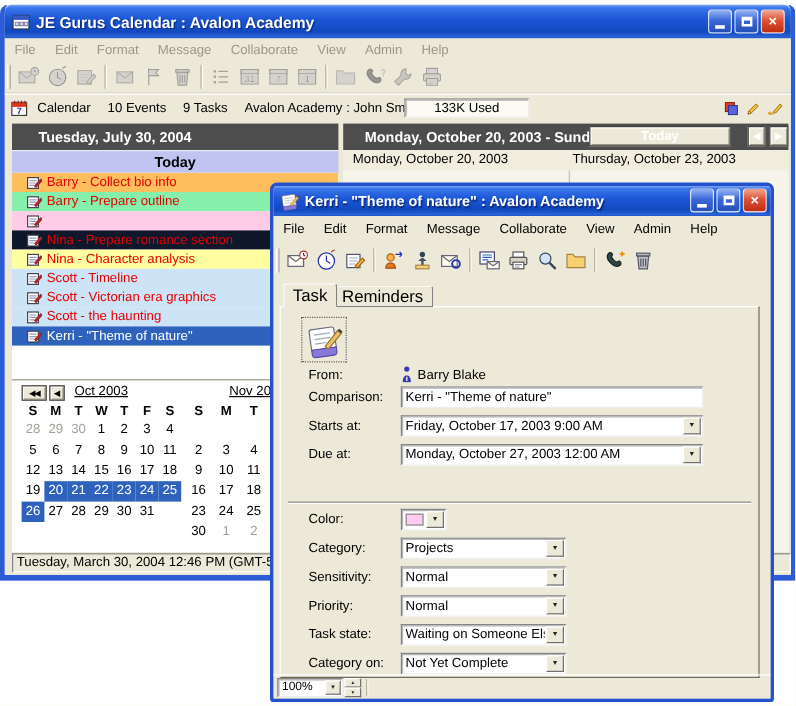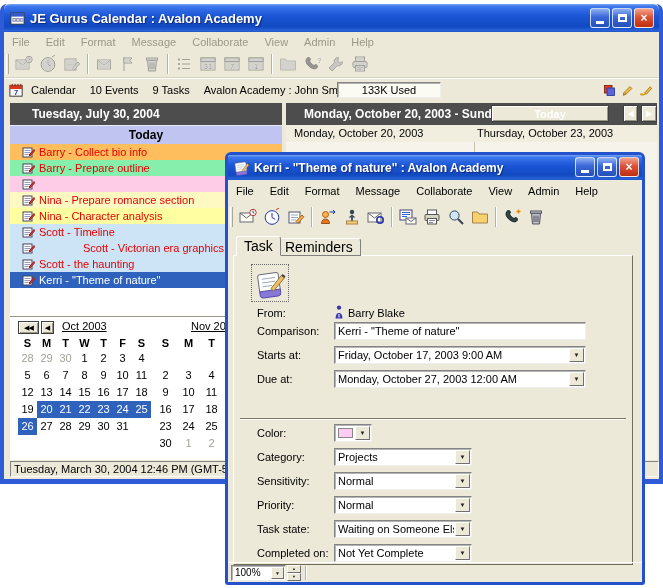--- a/index.html
+++ b/index.html
@@ -327,21 +327,21 @@
           </div>
           <div class="ev-row" style="background: rgb(255, 204, 232);">
             <span class="ev-ic">
               <svg viewBox="0 0 13 13">
                 <rect x="1" y="2" width="9" height="9" fill="#fff" stroke="#445"></rect>
                 <path d="M2.5 4.5h6M2.5 6.5h6M2.5 8.5h4" stroke="#99b"></path>
                 <path d="M7 9L12 3.5l1 1L8 10z" fill="#d33" stroke="#922"></path>
               </svg>
             </span>
           </div>
-          <div class="ev-row" style="background: #fef9c3;">
+          <div class="ev-row" style="background: #0f172a;">
             <span class="ev-ic">
               <svg viewBox="0 0 13 13">
                 <rect x="1" y="2" width="9" height="9" fill="#fff" stroke="#445"></rect>
                 <path d="M2.5 4.5h6M2.5 6.5h6M2.5 8.5h4" stroke="#99b"></path>
                 <path d="M7 9L12 3.5l1 1L8 10z" fill="#d33" stroke="#922"></path>
               </svg>
             </span>
             <span>Nina - Prepare romance section</span>
           </div>
           <div class="ev-row" style="background: rgb(255, 255, 162);">
@@ -357,21 +357,21 @@
           <div class="ev-row" style="background: rgb(205, 228, 247);">
             <span class="ev-ic">
               <svg viewBox="0 0 13 13">
                 <rect x="1" y="2" width="9" height="9" fill="#fff" stroke="#445"></rect>
                 <path d="M2.5 4.5h6M2.5 6.5h6M2.5 8.5h4" stroke="#99b"></path>
                 <path d="M7 9L12 3.5l1 1L8 10z" fill="#d33" stroke="#922"></path>
               </svg>
             </span>
             <span>Scott - Timeline</span>
           </div>
-          <div class="ev-row" style="background: rgb(205, 228, 247); gap: 44px;">
+          <div class="ev-row" style="background: rgb(205, 228, 247);">
             <span class="ev-ic">
               <svg viewBox="0 0 13 13">
                 <rect x="1" y="2" width="9" height="9" fill="#fff" stroke="#445"></rect>
                 <path d="M2.5 4.5h6M2.5 6.5h6M2.5 8.5h4" stroke="#99b"></path>
                 <path d="M7 9L12 3.5l1 1L8 10z" fill="#d33" stroke="#922"></path>
               </svg>
             </span>
             <span>Scott - Victorian era graphics</span>
           </div>
           <div class="ev-row" style="background: rgb(205, 228, 247);">
@@ -743,21 +743,21 @@
 
         <div class="frow" style="top:264px">
           <span class="flabel">Task state:</span>
           <span class="combo narrow">
             <span class="combo-text">Waiting on Someone Else</span>
             <span class="combo-btn">▼</span>
           </span>
         </div>
 
         <div class="frow" style="top:288px">
-          <span class="flabel">Completed on:</span>
+          <span class="flabel">Category on:</span>
           <span class="combo narrow">
             <span class="combo-text">Not Yet Complete</span>
             <span class="combo-btn">▼</span>
           </span>
         </div>
       </div>
 
       <div id="dlg-status">
         <span id="zoom-combo">
           <span class="combo-text">100%</span>

